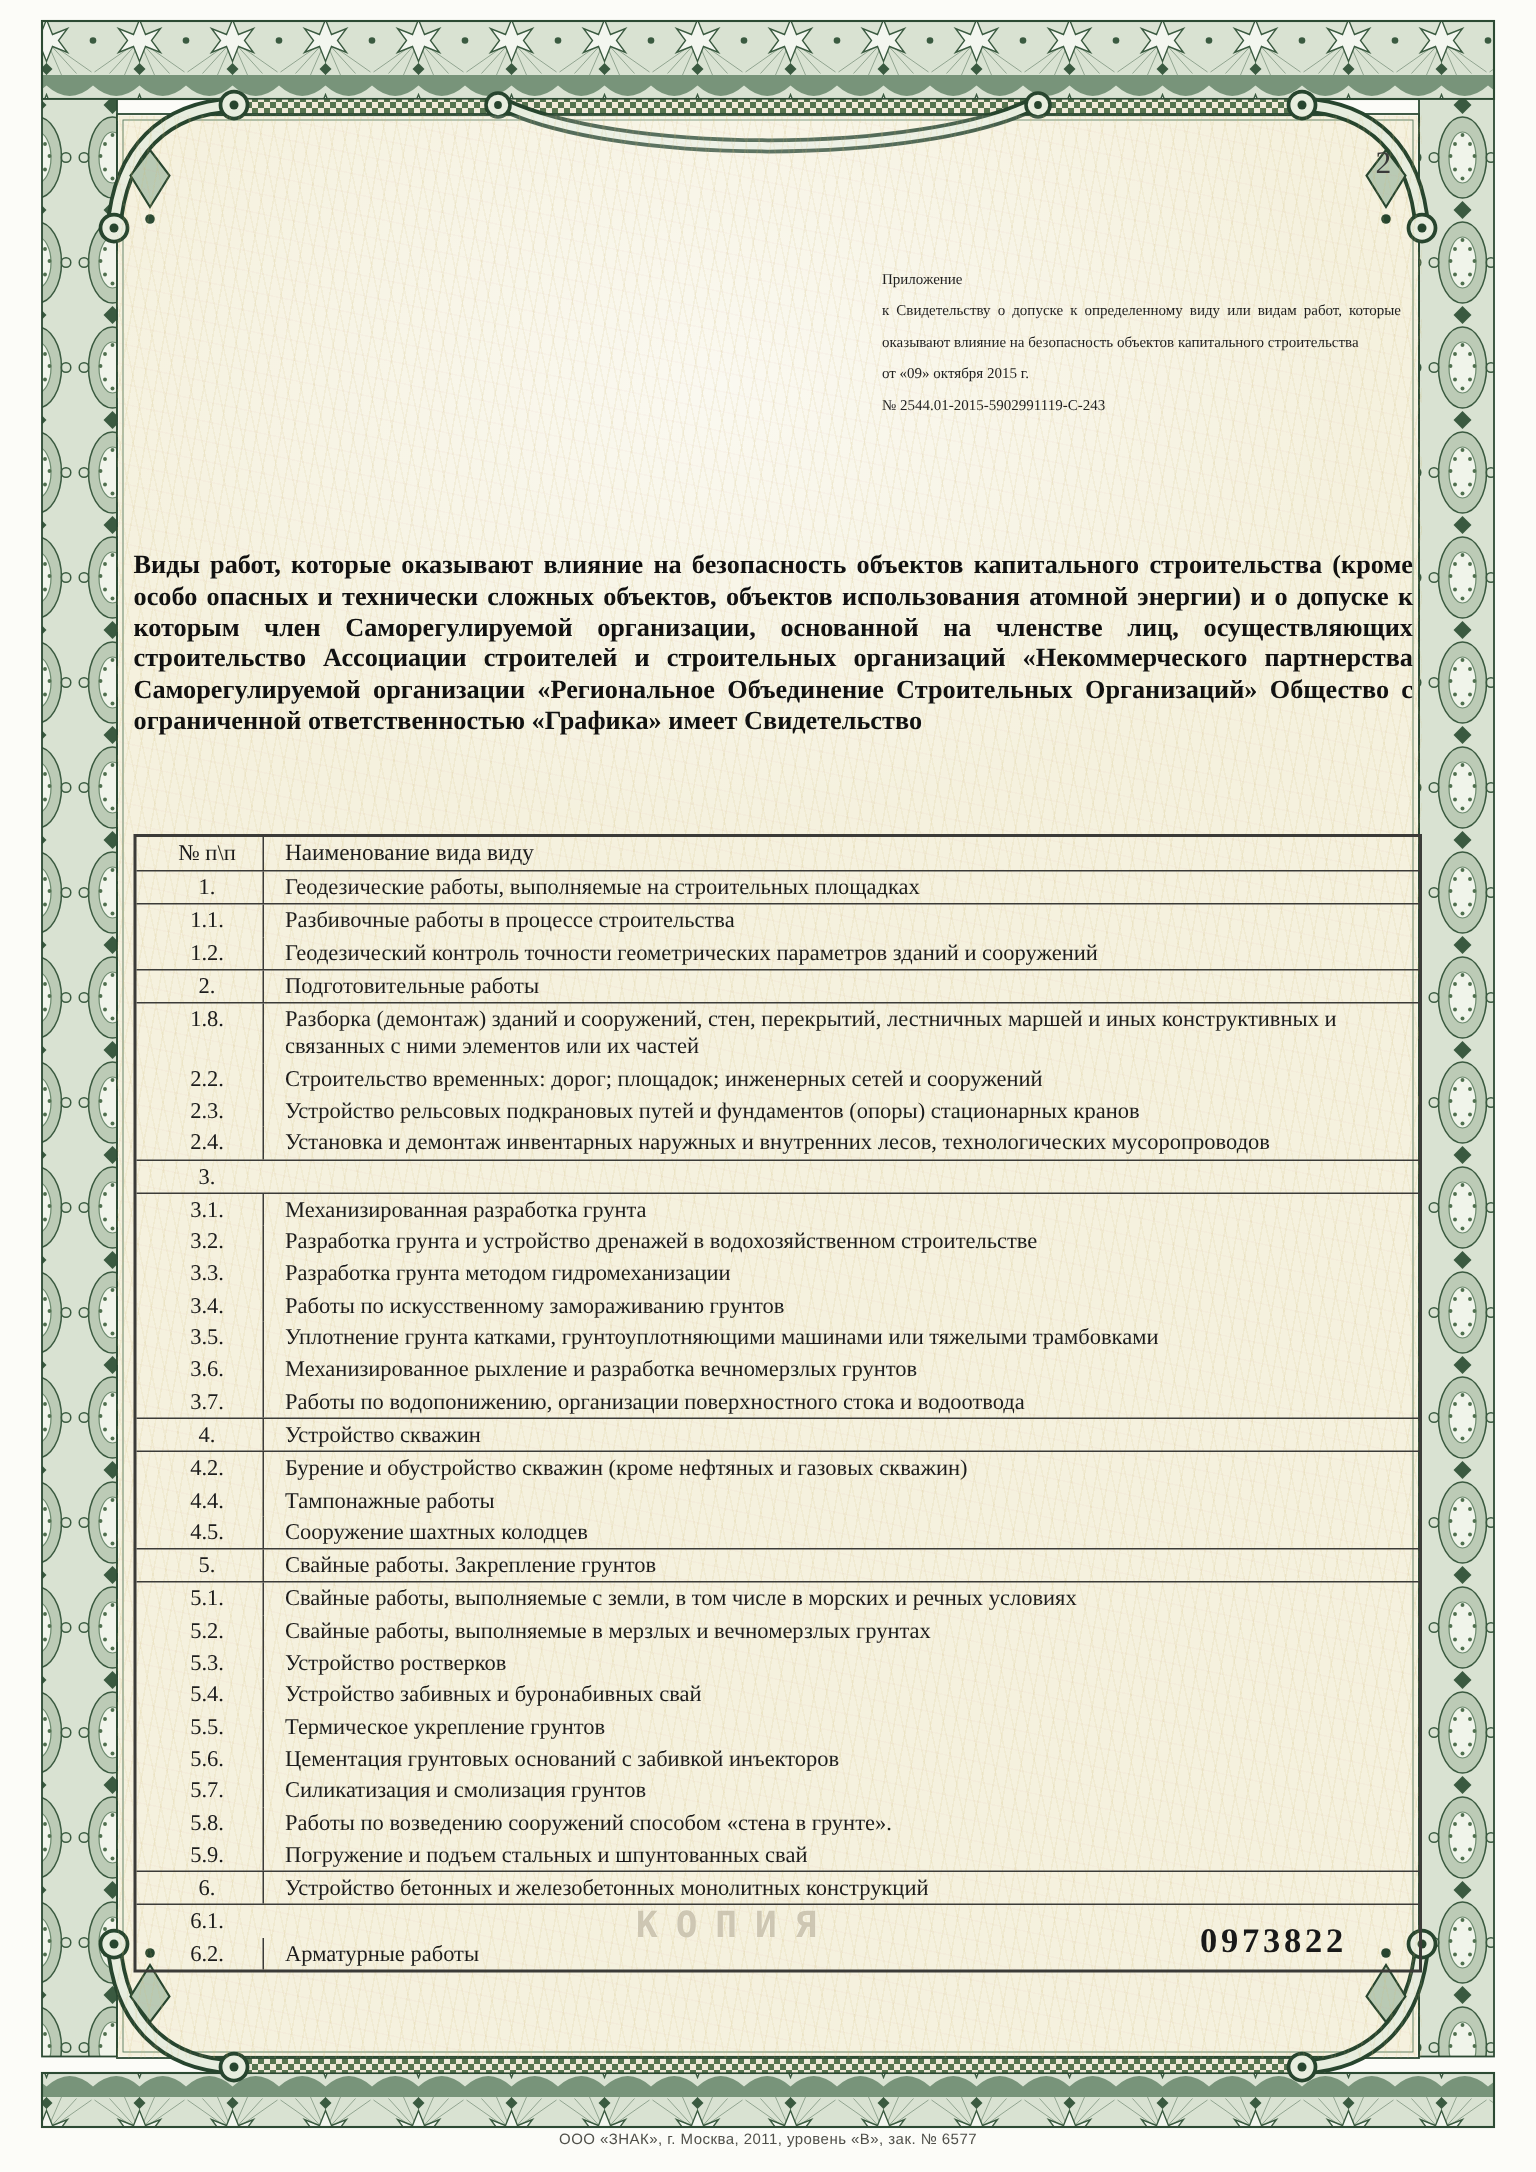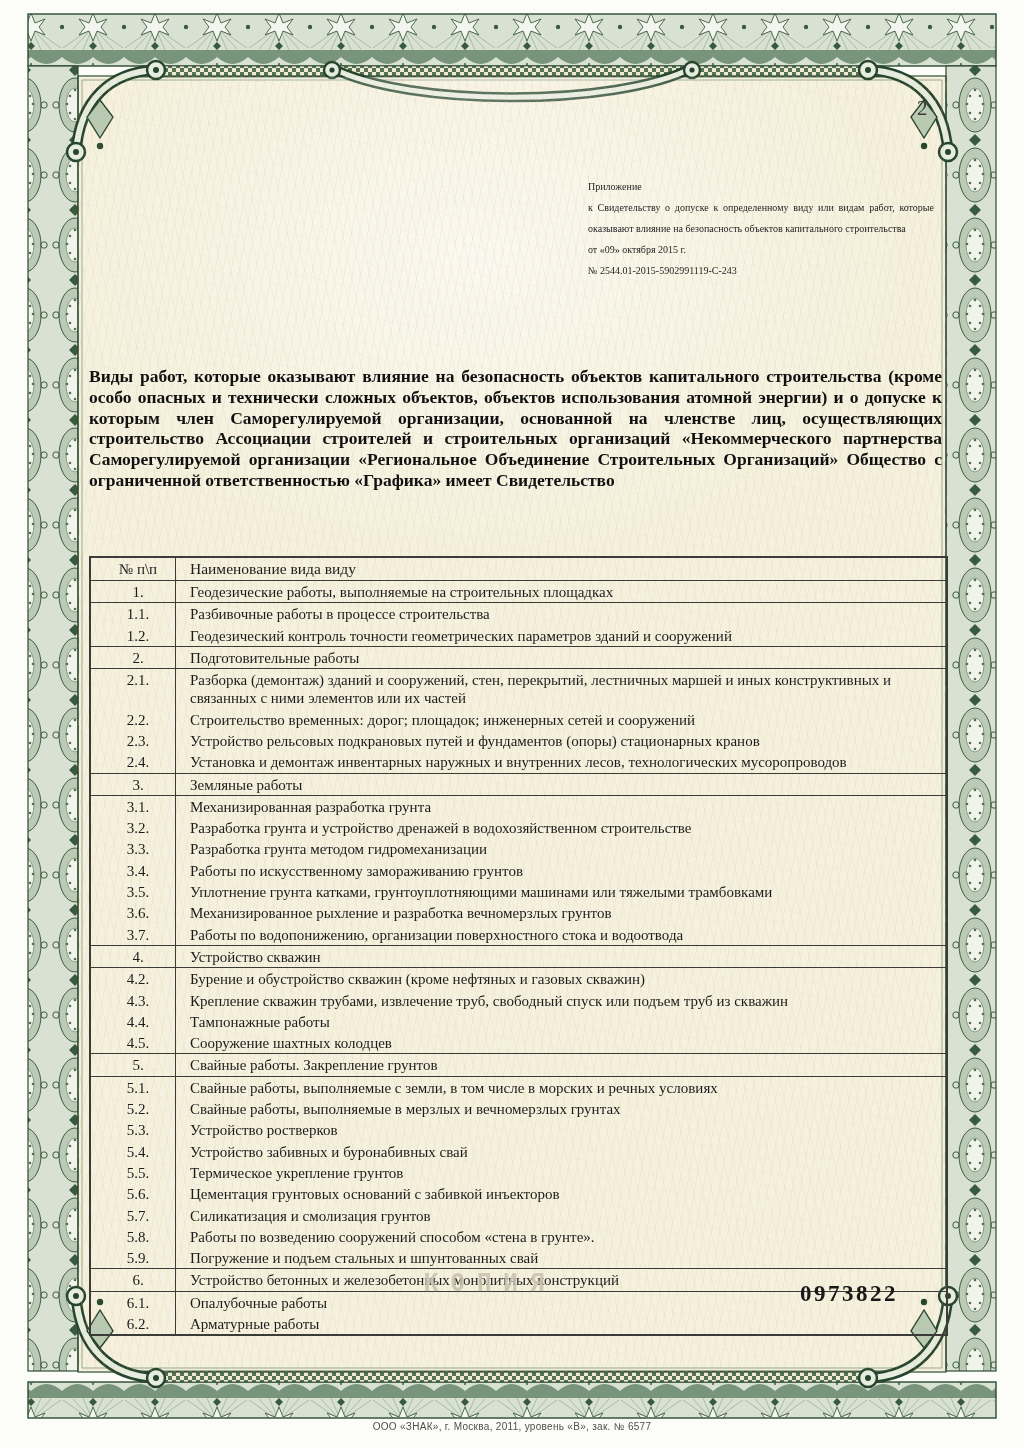--- a/index.html
+++ b/index.html
@@ -153,38 +153,37 @@
     </div>
           <div class="trow">
       <div class="num">1.2.</div>
       <div class="name">Геодезический контроль точности геометрических параметров зданий и сооружений</div>
     </div>
           <div class="trow gs">
       <div class="num">2.</div>
       <div class="name">Подготовительные работы</div>
     </div>
           <div class="trow gs">
-      <div class="num">2.1.</div>
+      <div class="num">1.8.</div>
       <div class="name">Разборка (демонтаж) зданий и сооружений, стен, перекрытий, лестничных маршей и иных конструктивных и связанных с ними элементов или их частей</div>
     </div>
           <div class="trow">
       <div class="num">2.2.</div>
       <div class="name">Строительство временных: дорог; площадок; инженерных сетей и сооружений</div>
     </div>
           <div class="trow">
       <div class="num">2.3.</div>
       <div class="name">Устройство рельсовых подкрановых путей и фундаментов (опоры) стационарных кранов</div>
     </div>
           <div class="trow">
       <div class="num">2.4.</div>
       <div class="name">Установка и демонтаж инвентарных наружных и внутренних лесов, технологических мусоропроводов</div>
     </div>
           <div class="trow gs">
       <div class="num">3.</div>
-      <div class="name">Земляные работы</div>
     </div>
           <div class="trow gs">
       <div class="num">3.1.</div>
       <div class="name">Механизированная разработка грунта</div>
     </div>
           <div class="trow">
       <div class="num">3.2.</div>
       <div class="name">Разработка грунта и устройство дренажей в водохозяйственном строительстве</div>
     </div>
           <div class="trow">
@@ -209,24 +208,20 @@
     </div>
           <div class="trow gs">
       <div class="num">4.</div>
       <div class="name">Устройство скважин</div>
     </div>
           <div class="trow gs">
       <div class="num">4.2.</div>
       <div class="name">Бурение и обустройство скважин (кроме нефтяных и газовых скважин)</div>
     </div>
           <div class="trow">
-      <div class="num">4.3.</div>
-      <div class="name">Крепление скважин трубами, извлечение труб, свободный спуск или подъем труб из скважин</div>
-    </div>
-          <div class="trow">
       <div class="num">4.4.</div>
       <div class="name">Тампонажные работы</div>
     </div>
           <div class="trow">
       <div class="num">4.5.</div>
       <div class="name">Сооружение шахтных колодцев</div>
     </div>
           <div class="trow gs">
       <div class="num">5.</div>
       <div class="name">Свайные работы. Закрепление грунтов</div>
@@ -266,21 +261,20 @@
           <div class="trow">
       <div class="num">5.9.</div>
       <div class="name">Погружение и подъем стальных и шпунтованных свай</div>
     </div>
           <div class="trow gs">
       <div class="num">6.</div>
       <div class="name">Устройство бетонных и железобетонных монолитных конструкций</div>
     </div>
           <div class="trow gs">
       <div class="num">6.1.</div>
-      <div class="name">Опалубочные работы</div>
     </div>
           <div class="trow">
       <div class="num">6.2.</div>
       <div class="name">Арматурные работы</div>
     </div>
         </div>
     </div>
 
     <div class="abs serial">0973822</div>
     <div class="abs copy-mark">КОПИЯ</div>

